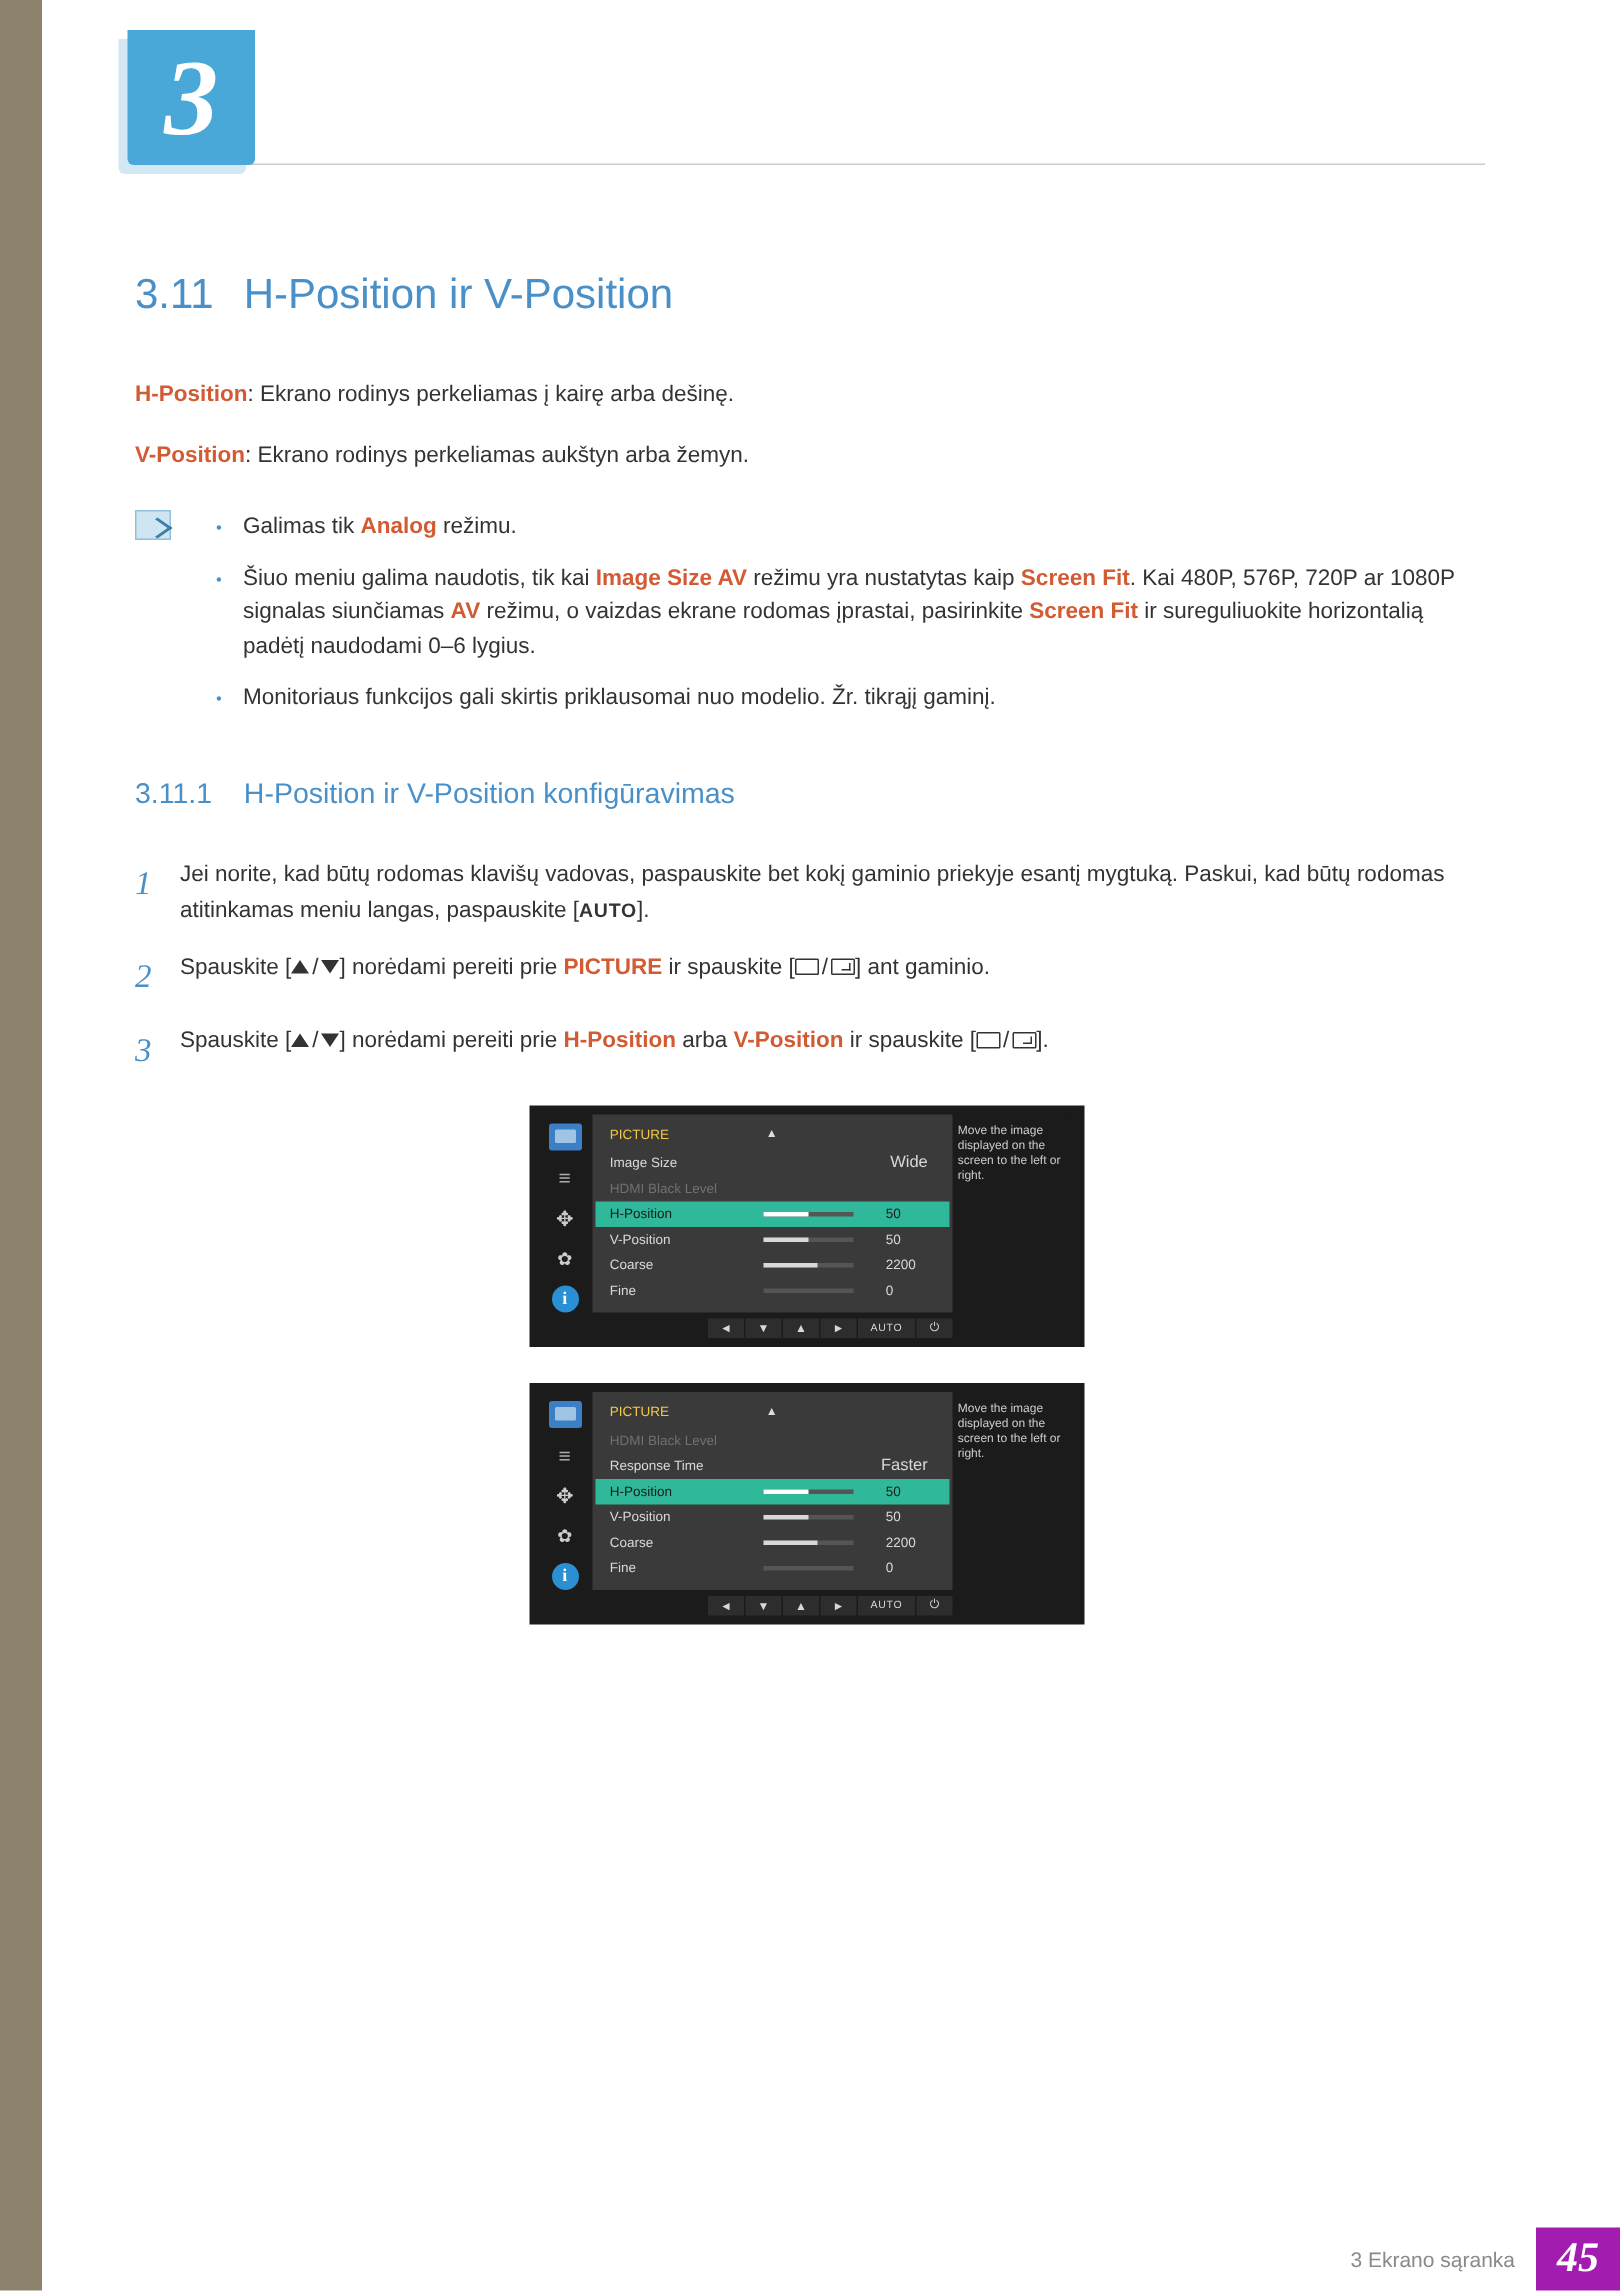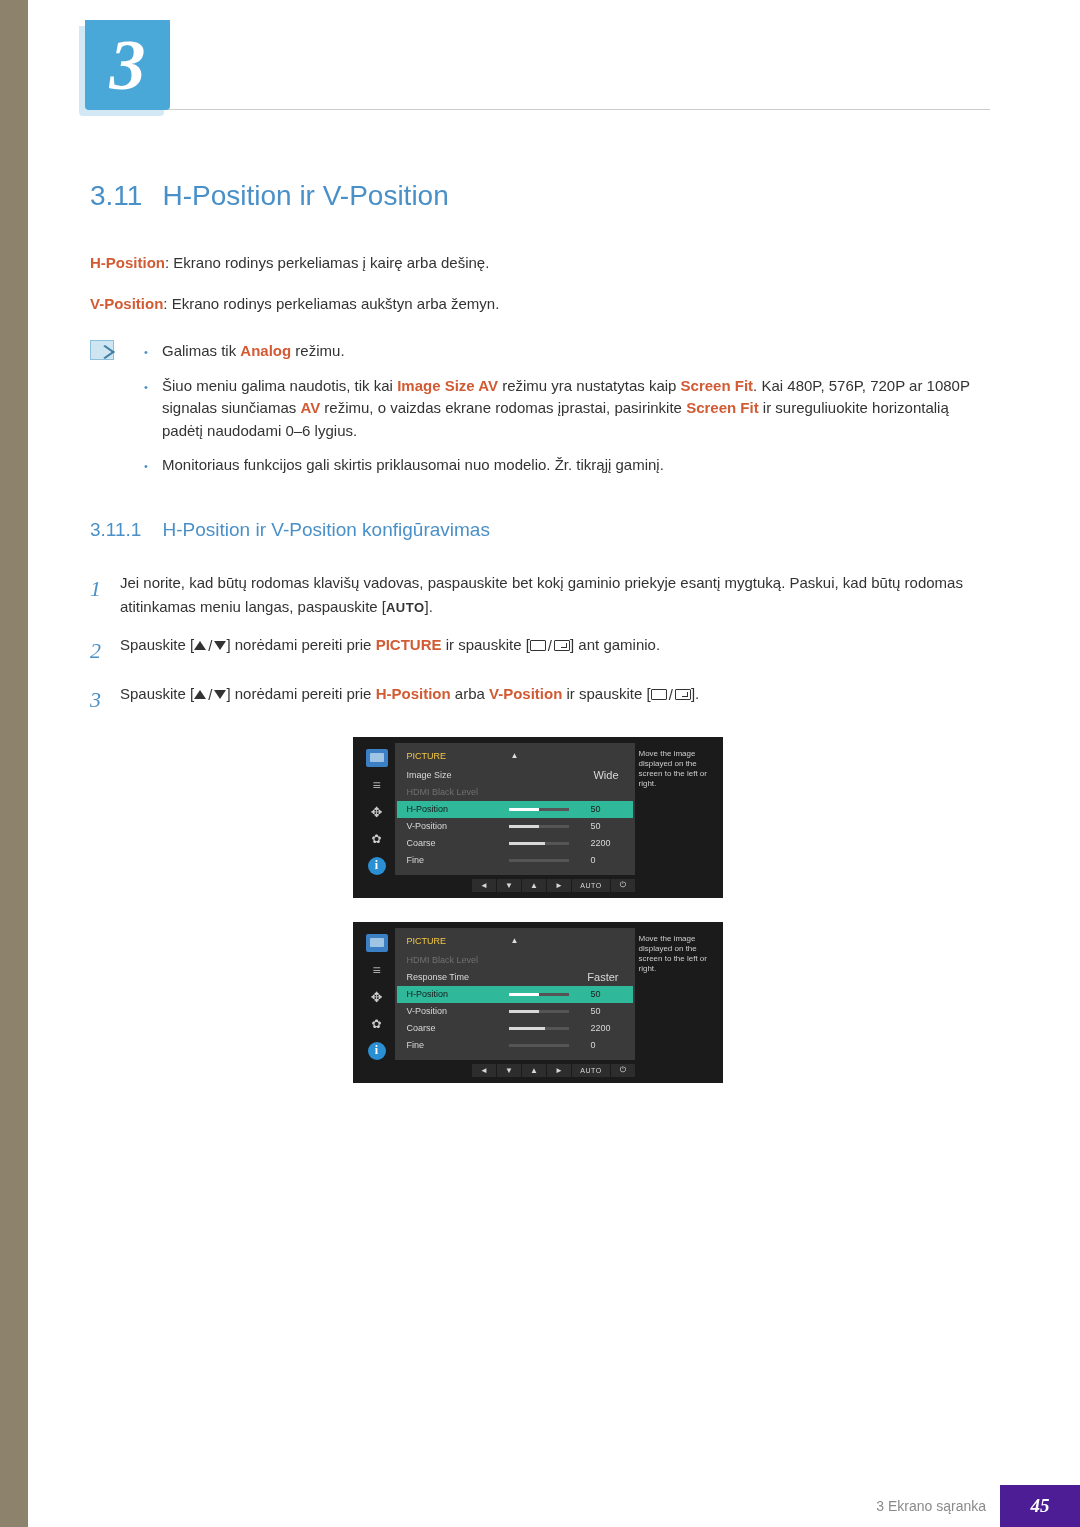--- a/index.html
+++ b/index.html
@@ -59,21 +59,21 @@
   .osd-bar { flex: 1; height: 3px; background: #555; margin-right: 6px; position: relative; }
   .bar-fill { position: absolute; left: 0; top: 0; bottom: 0; background: #d8d8d8; }
   .osd-val { width: 32px; text-align: left; font-size: 9px; }
   .osd-text-val { margin-left: auto; font-size: 11px; padding-right: 4px;}
   .osd-help { width: 78px; background: #1b1b1b; font-size: 8px; color: #ccc; padding: 6px 4px; line-height: 1.25; }
   .osd-nav { display: flex; justify-content: center; gap: 1px; margin-top: 4px; padding-left:36px;}
   .nav-btn { width: 24px; height: 13px; background: #2d2d2d; color: #d8d8d8; font-size: 8px; display: flex; align-items: center; justify-content: center; }
   .nav-btn.auto { width: 38px; font-size: 7px; letter-spacing: 0.5px;}
   .footer { position: absolute; bottom: 0; left: 0; right: 0; height: 42px; display: flex; align-items: center; justify-content: flex-end; }
   .footer-text { color: #8a8a8a; font-size: 14px; margin-right: 14px; }
-  .footer-page { width: 80px; height: 42px; background: #4c1d95; color: #fff; font-size: 19px; font-weight: bold; display: flex; align-items: center; justify-content: center; font-style: italic; font-family: Georgia, serif; }
+  .footer-page { width: 56px; height: 42px; background: #a21caf; color: #fff; font-size: 28px; font-weight: bold; display: flex; align-items: center; justify-content: center; font-style: italic; font-family: Georgia, serif; }
 </style>
 </head>
 <body>
 
 <div class="page">
   <div class="sidebar-stripe"></div>
 
   <div class="header">
     <div class="chapter-badge">3</div>
   </div>

